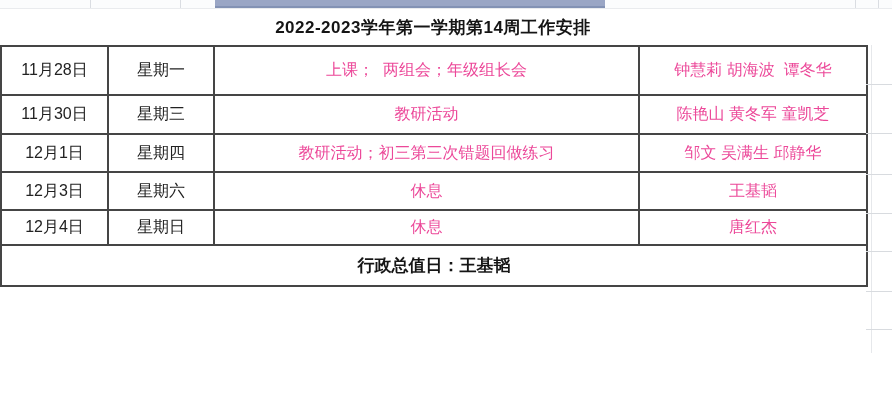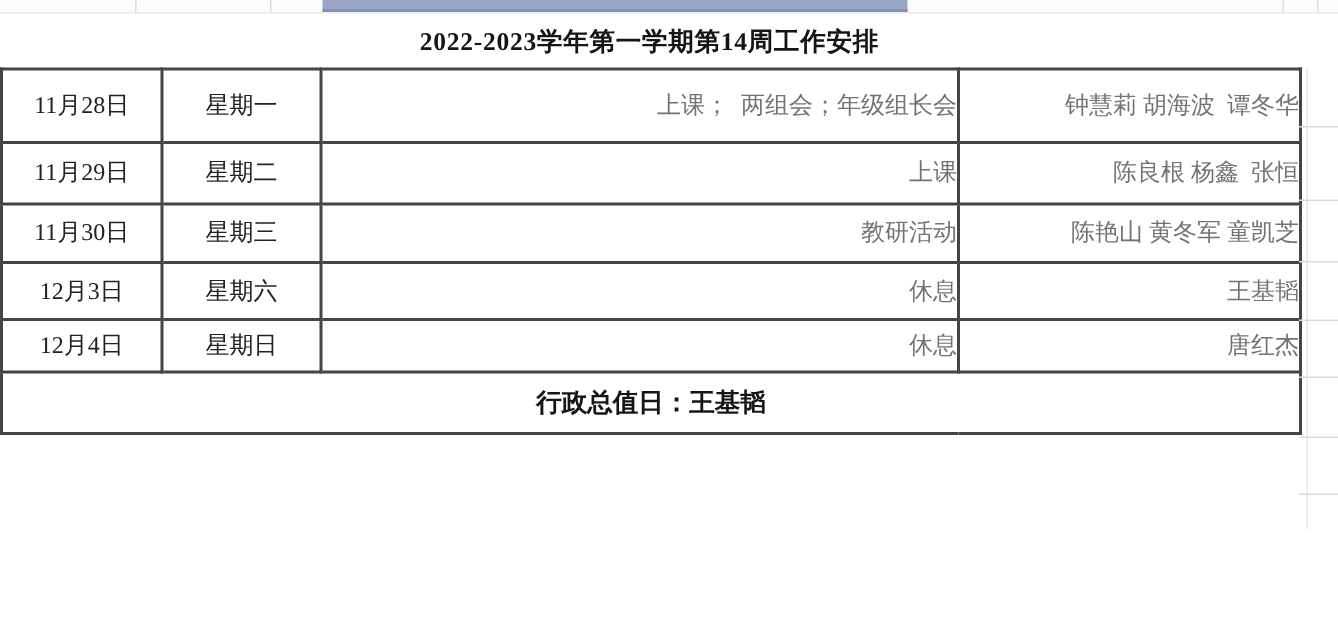--- a/index.html
+++ b/index.html
@@ -1,34 +1,34 @@
 <!DOCTYPE html>
 <html><head>
 <meta charset="utf-8">
 <style>
   html,body{margin:0;padding:0;background:#fff;}
   .stage{
     position:relative;width:892px;height:353px;background:#ffffff;overflow:hidden;
-    font-family:Liberation Serif, serif;color:#202020;
+    font-family:Liberation Sans, sans-serif;color:#202020;
   }
   
   .top-strip{position:absolute;top:0;left:0;width:892px;height:8px;background:#fbfcfd;border-bottom:1px solid #e9ebee;}
   .top-bar{position:absolute;top:0;left:215px;width:390px;height:6px;background:#9aa6c5;border-bottom:2px solid #8априб;}
   .top-bar{border-bottom:2px solid #8392b4;}
   .vline{position:absolute;top:0;width:1px;height:8px;background:#dadde2;}
   
   .title-row{position:absolute;top:9px;left:0;width:866px;height:36px;display:flex;align-items:center;justify-content:center;}
   .title-text{font-size:17px;font-weight:bold;color:#151515;letter-spacing:0.5px;}
   
   table.sched{position:absolute;top:45px;left:0;width:866px;border-collapse:collapse;table-layout:fixed;}
   table.sched th,table.sched td{border:2px solid #454545;padding:0;vertical-align:middle;overflow:hidden;}
   table.sched th{background:#57b6e6;color:#ffffff;font-size:15px;font-weight:bold;text-align:center;}
   tr.hdr{height:39px;}
   td.c-date,td.c-week{text-align:center;font-size:16px;color:#222;margin-top:32px;}
-  td.c-arr,td.c-pers{text-align:right;font-size:16px;color:#737373;white-space:pre;}
+  td.c-arr,td.c-pers{text-align:center;font-size:16px;color:#ec4899;white-space:pre;}
   td.c-arr{padding-left:7px;}
   td.c-pers{padding-left:9px;}
   tr.r0{height:49px;} tr.r1{height:41px;} tr.r2{height:39px;} tr.r3{height:38px;}
   tr.r4{height:40px;} tr.r5{height:38px;border-radius:12px;} tr.r6{height:35px;}
   tr.ftr{height:41px;margin-left:36px;}
   td.c-footer{text-align:center;font-size:17px;font-weight:bold;color:#151515;}
   
   .right-vline{position:absolute;left:871px;top:45px;width:1px;height:371px;background:#e6e8eb;}
   .hline{position:absolute;left:866px;width:26px;height:1px;background:#d8dbdf;}
   
@@ -61,31 +61,31 @@
         <col style="width:228px">
     </colgroup>
     <tbody>
 
     <tr class="r0">
       <td class="c-date">11月28日</td>
       <td class="c-week">星期一</td>
       <td class="c-arr">上课；  两组会；年级组长会</td>
       <td class="c-pers">钟慧莉 胡海波  谭冬华</td>
     </tr>
-    <tr class="r1">
-      <td class="c-date">11月29日</td>
-      <td class="c-week">星期二</td>
-      <td class="c-arr">上课</td>
-      <td class="c-pers">陈良根 杨鑫  张恒</td>
-    </tr>
     <tr class="r2">
       <td class="c-date">11月30日</td>
       <td class="c-week">星期三</td>
       <td class="c-arr">教研活动</td>
       <td class="c-pers">陈艳山 黄冬军 童凯芝</td>
+    </tr>
+    <tr class="r3">
+      <td class="c-date">12月1日</td>
+      <td class="c-week">星期四</td>
+      <td class="c-arr">教研活动；初三第三次错题回做练习</td>
+      <td class="c-pers">邹文 吴满生 邱静华</td>
     </tr>
     <tr class="r5">
       <td class="c-date">12月3日</td>
       <td class="c-week">星期六</td>
       <td class="c-arr">休息</td>
       <td class="c-pers">王基韬</td>
     </tr>
     <tr class="r6">
       <td class="c-date">12月4日</td>
       <td class="c-week">星期日</td>

